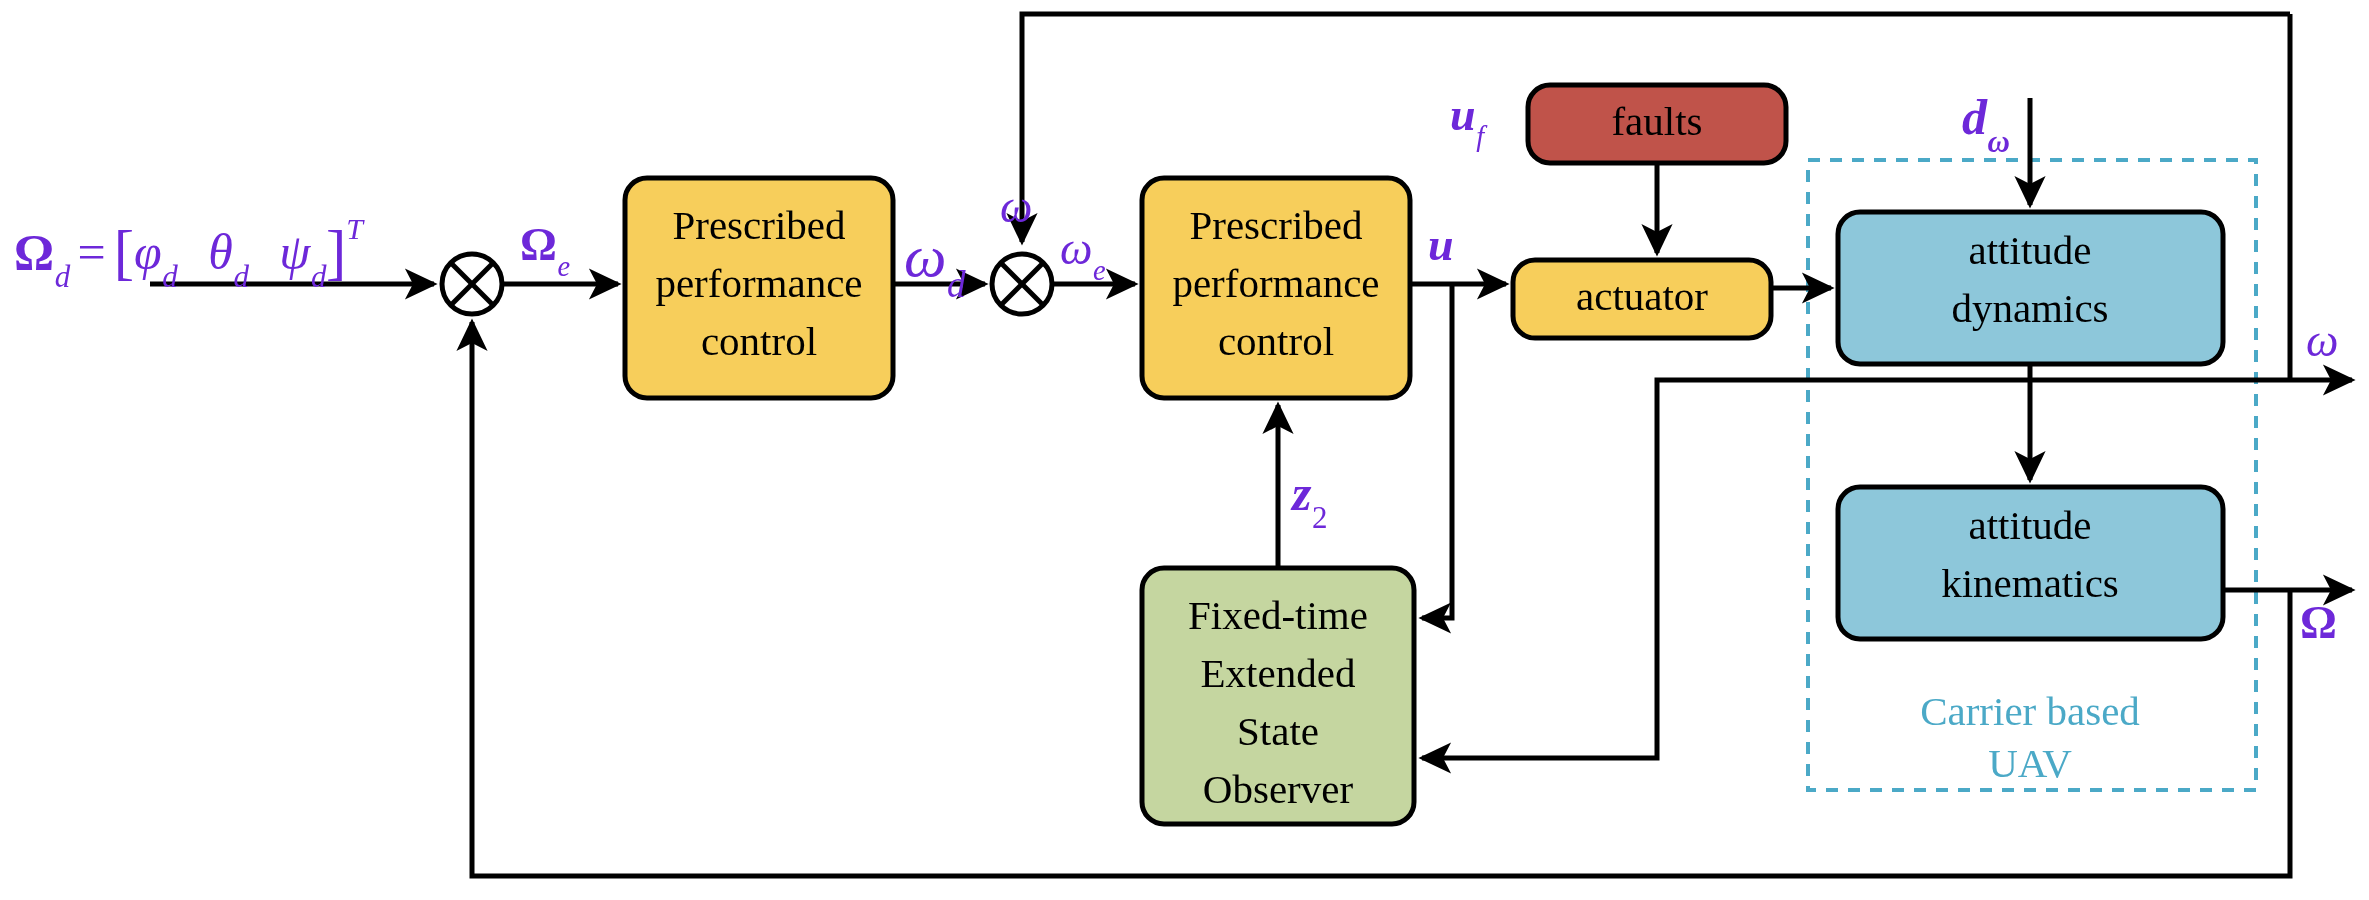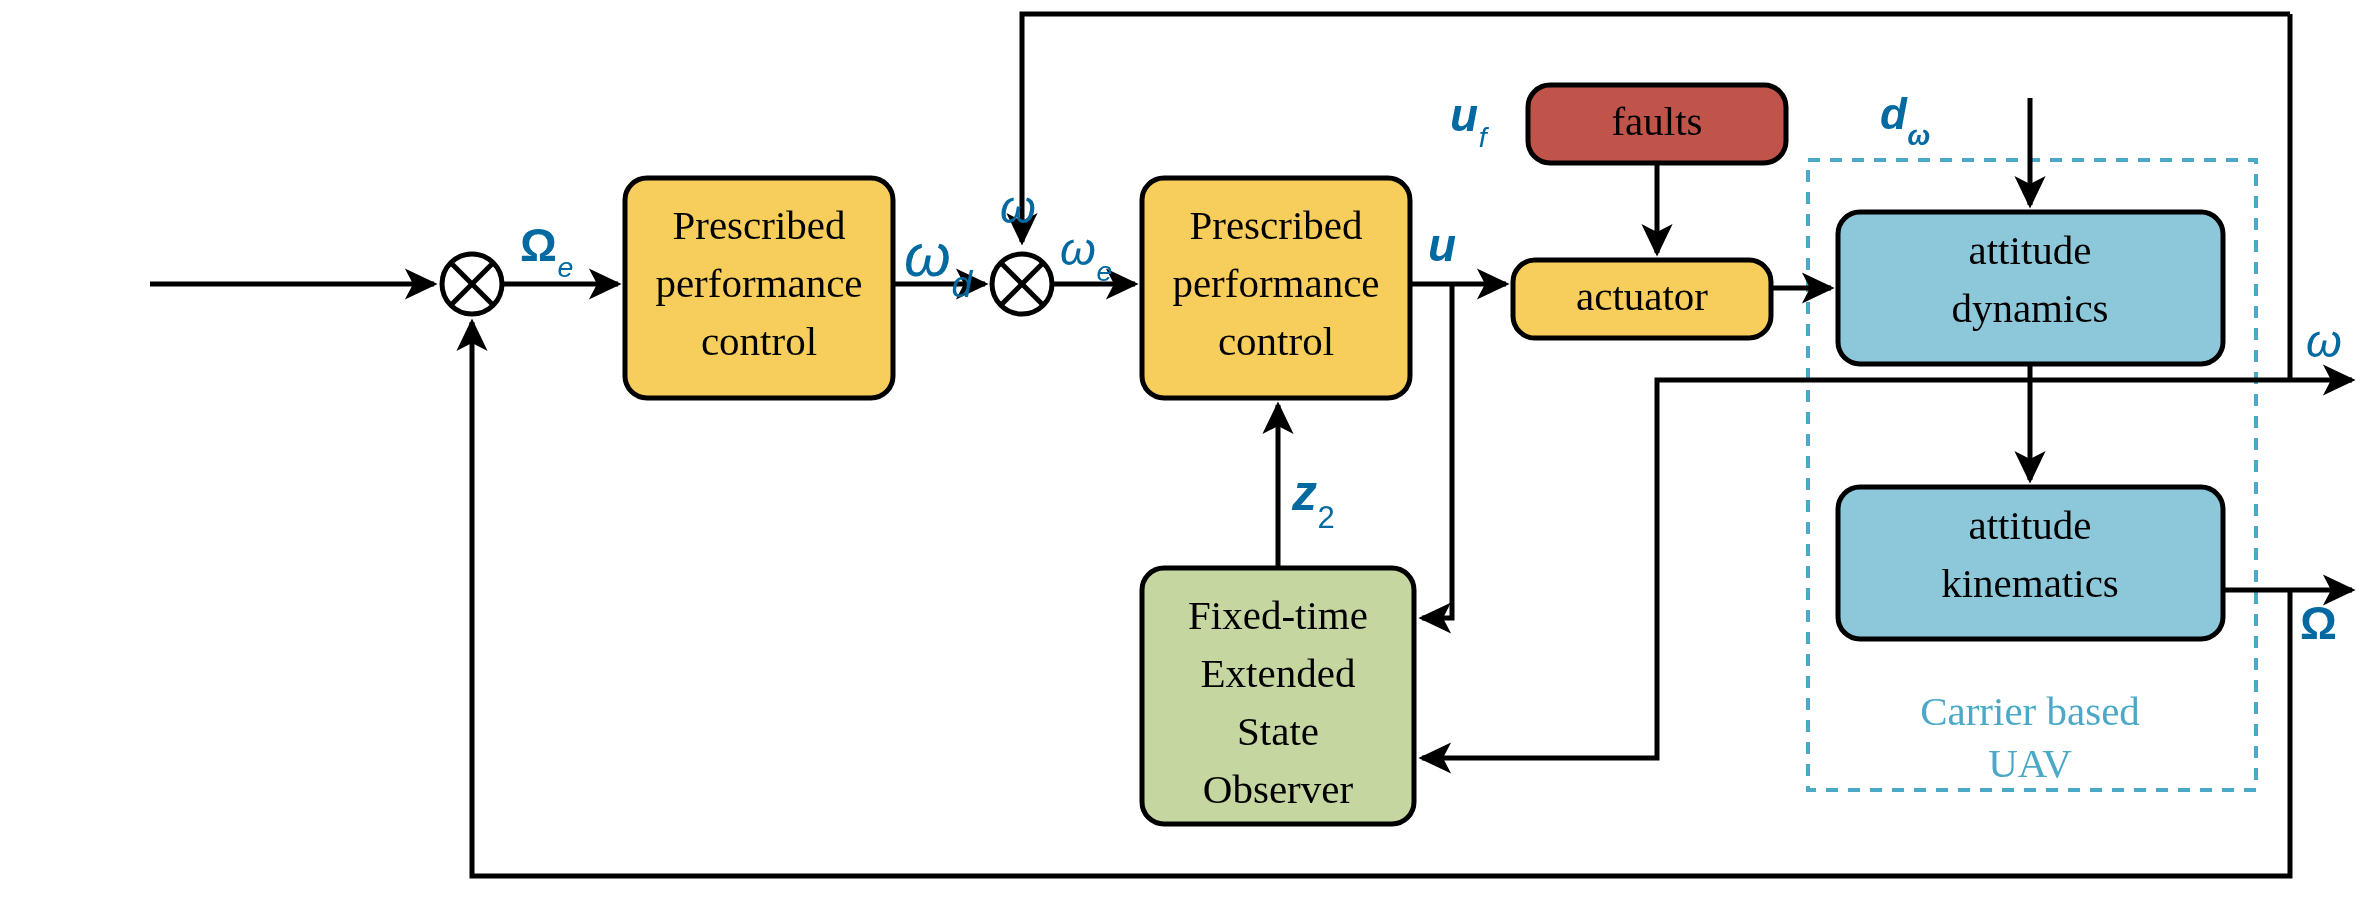--- a/index.html
+++ b/index.html
@@ -49,22 +49,22 @@
     text-anchor: middle;
     dominant-baseline: middle;
   }
   .sum-circle {
     fill: #ffffff;
     stroke: #000000;
     stroke-width: 5;
   }
   .math {
     position: absolute;
-    font-family: Liberation Sans, sans-serif;
-    color: #0369a1;
+    font-family: Liberation Serif, serif;
+    color: #6d28d9;
     white-space: nowrap;
     line-height: 1;
     user-select: none;
   }
   .math i { font-style: italic; }
   .math b { font-weight: bold; font-style: normal; }
   .math .bi { font-weight: bold; font-style: italic; }
   .sub {
     font-size: 0.62em;
     vertical-align: sub;
@@ -180,20 +180,23 @@
     <g>
       <circle class="sum-circle" cx="1022" cy="284" r="30"></circle>
       <line class="wire" x1="1001" y1="263" x2="1043" y2="305" stroke-width="4"></line>
       <line class="wire" x1="1043" y1="263" x2="1001" y2="305" stroke-width="4"></line>
     </g>
 
     <text class="group-label" x="2030" y="716" font-size="41">Carrier based</text>
     <text class="group-label" x="2030" y="768" font-size="41">UAV</text>
   </svg>
 
+  <div class="math" style="left:14px; top:218px; font-size:50px;">
+    <b>Ω</b><span class="sub"><i>d</i></span><span class="gap-n"></span>=<span class="gap-n"></span><span class="brk">[</span><i>φ</i><span class="sub"><i>d</i></span><span class="gap-w"></span><i>θ</i><span class="sub"><i>d</i></span><span class="gap-w"></span><i>ψ</i><span class="sub"><i>d</i></span><span class="brk">]</span><span class="sup"><i>T</i></span>
+  </div>
 
   <div class="math" style="left:520px; top:222px; font-size:46px;">
     <b>Ω</b><span class="sub"><i>e</i></span>
   </div>
 
   <div class="math" style="left:904px; top:226px; font-size:60px;">
     <i>ω</i><span class="sub"><i>d</i></span>
   </div>
 
   <div class="math" style="left:1000px; top:184px; font-size:46px;">
@@ -205,21 +208,21 @@
   </div>
 
   <div class="math" style="left:1428px; top:222px; font-size:46px;">
     <span class="bi">u</span>
   </div>
 
   <div class="math" style="left:1450px; top:92px; font-size:46px;">
     <span class="bi">u</span><span class="sub"><i>f</i></span>
   </div>
 
-  <div class="math" style="left:1880px; top:92px; font-size:44px;">
+  <div class="math" style="left:1962px; top:92px; font-size:50px;">
     <span class="bi">d</span><span class="sub"><b><i>ω</i></b></span>
   </div>
 
   <div class="math" style="left:1292px; top:460px; font-size:50px;margin-top:8px;">
     <span class="bi">z</span><span class="sub">2</span>
   </div>
 
   <div class="math" style="left:2306px; top:318px; font-size:46px;">
     <i>ω</i>
   </div>

